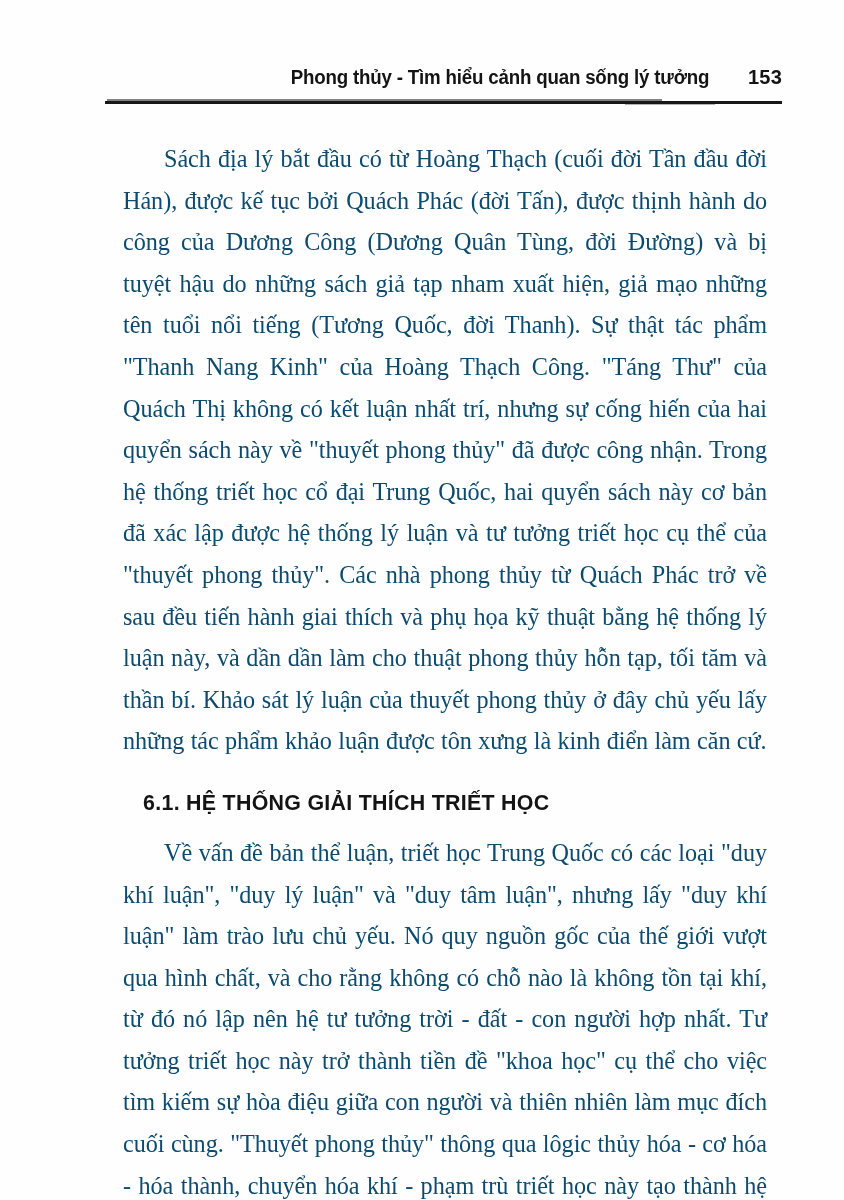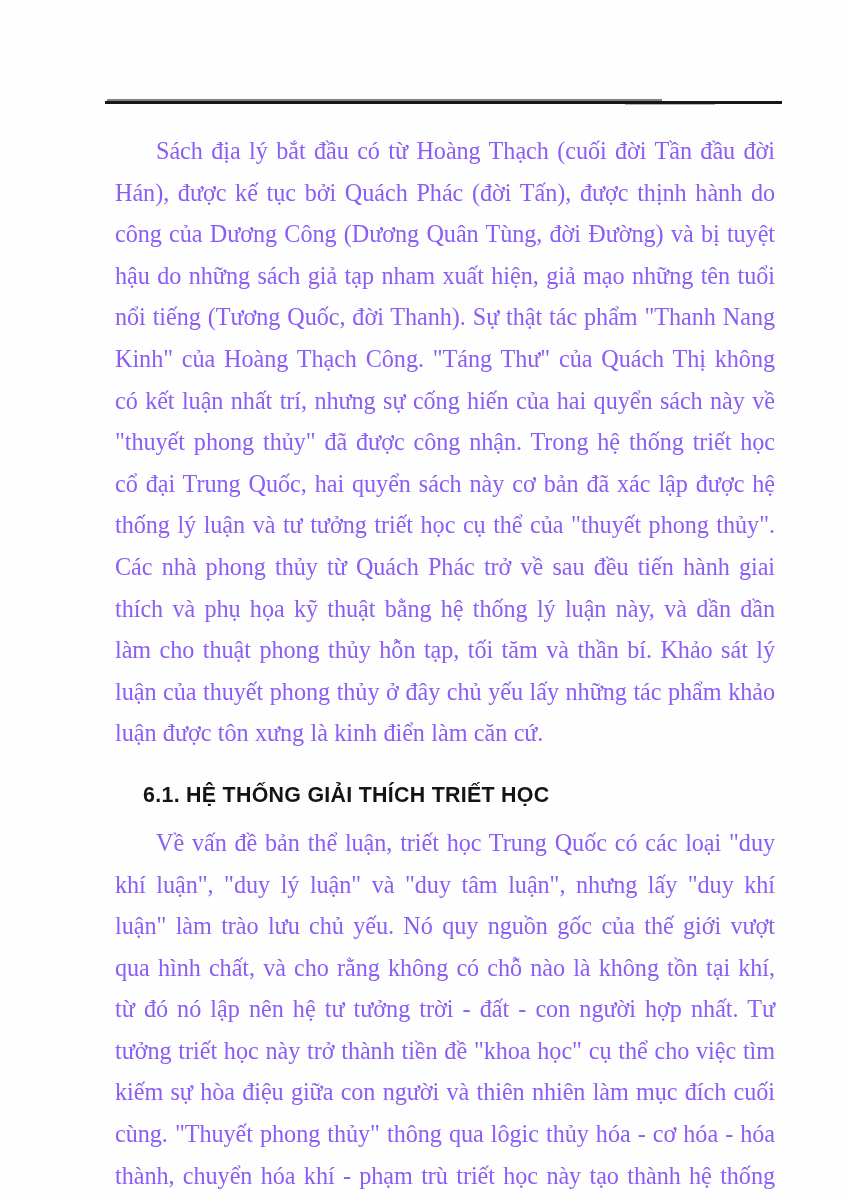--- a/index.html
+++ b/index.html
@@ -84,29 +84,29 @@
 
   
   .body-col {
     position: absolute;
     left: 107px;
     top: 122px;
     width: 676px;
   }
 
   p.para {
-    margin: 8px;
+    margin: 16px;
     font-size: 24.2px;
     line-height: 41.6px;
     text-align: justify;
     text-align-last: left;
     text-indent: 41px;
     letter-spacing: -0.05px;
     word-spacing: 0.4px;
-    color: #8b5cf6;
+    color: #0c4a6e;
   }
 
   
   h2.section-heading {
     margin: 28px 0 14px 0;
     padding-left: 38px;
     font-family: "Liberation Sans", "DejaVu Sans", sans-serif;
     font-weight: 700;
     font-size: 22.5px;
     letter-spacing: 0.3px;
@@ -118,20 +118,24 @@
 
   .gap-before-para {
     margin-top: 13px;
   }
 </style>
 </head>
 <body>
 
 <div class="page">
 
+  <div class="running-head">
+    <span class="running-head-title">Phong thủy - Tìm hiểu cảnh quan sống lý tưởng</span>
+    <span class="running-head-pageno">153</span>
+  </div>
 
   <div class="head-rule"></div>
 
   <div class="body-col">
 
     <p class="para">Sách địa lý bắt đầu có từ Hoàng Thạch (cuối đời Tần đầu đời Hán), được kế tục bởi Quách Phác (đời Tấn), được thịnh hành do công của Dương Công (Dương Quân Tùng, đời Đường) và bị tuyệt hậu do những sách giả tạp nham xuất hiện, giả mạo những tên tuổi nổi tiếng (Tương Quốc, đời Thanh). Sự thật tác phẩm "Thanh Nang Kinh" của Hoàng Thạch Công. "Táng Thư" của Quách Thị không có kết luận nhất trí, nhưng sự cống hiến của hai quyển sách này về "thuyết phong thủy" đã được công nhận. Trong hệ thống triết học cổ đại Trung Quốc, hai quyển sách này cơ bản đã xác lập được hệ thống lý luận và tư tưởng triết học cụ thể của "thuyết phong thủy". Các nhà phong thủy từ Quách Phác trở về sau đều tiến hành giai thích và phụ họa kỹ thuật bằng hệ thống lý luận này, và dần dần làm cho thuật phong thủy hỗn tạp, tối tăm và thần bí. Khảo sát lý luận của thuyết phong thủy ở đây chủ yếu lấy những tác phẩm khảo luận được tôn xưng là kinh điển làm căn cứ.</p>
 
     <h2 class="section-heading">6.1. HỆ THỐNG GIẢI THÍCH TRIẾT HỌC</h2>
 
     <p class="para gap-before-para">Về vấn đề bản thể luận, triết học Trung Quốc có các loại "duy khí luận", "duy lý luận" và "duy tâm luận", nhưng lấy "duy khí luận" làm trào lưu chủ yếu. Nó quy nguồn gốc của thế giới vượt qua hình chất, và cho rằng không có chỗ nào là không tồn tại khí, từ đó nó lập nên hệ tư tưởng trời - đất - con người hợp nhất. Tư tưởng triết học này trở thành tiền đề "khoa học" cụ thể cho việc tìm kiếm sự hòa điệu giữa con người và thiên nhiên làm mục đích cuối cùng. "Thuyết phong thủy" thông qua lôgic thủy hóa - cơ hóa - hóa thành, chuyển hóa khí - phạm trù triết học này tạo thành hệ thống có thể thao tác cụ thể (hình 83).</p>

